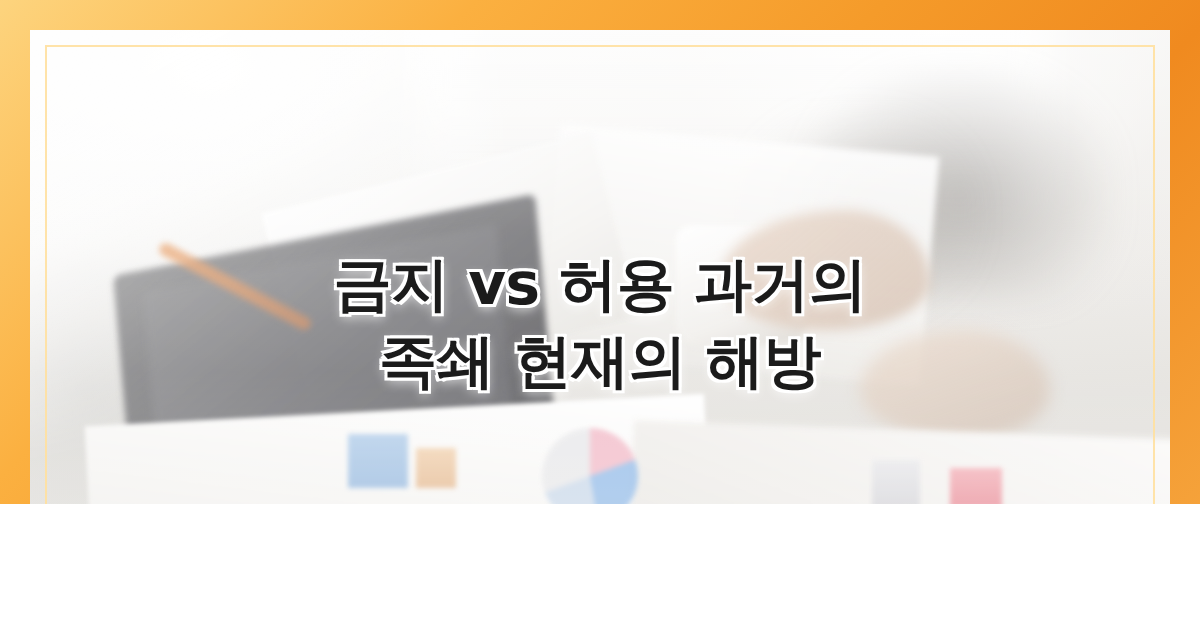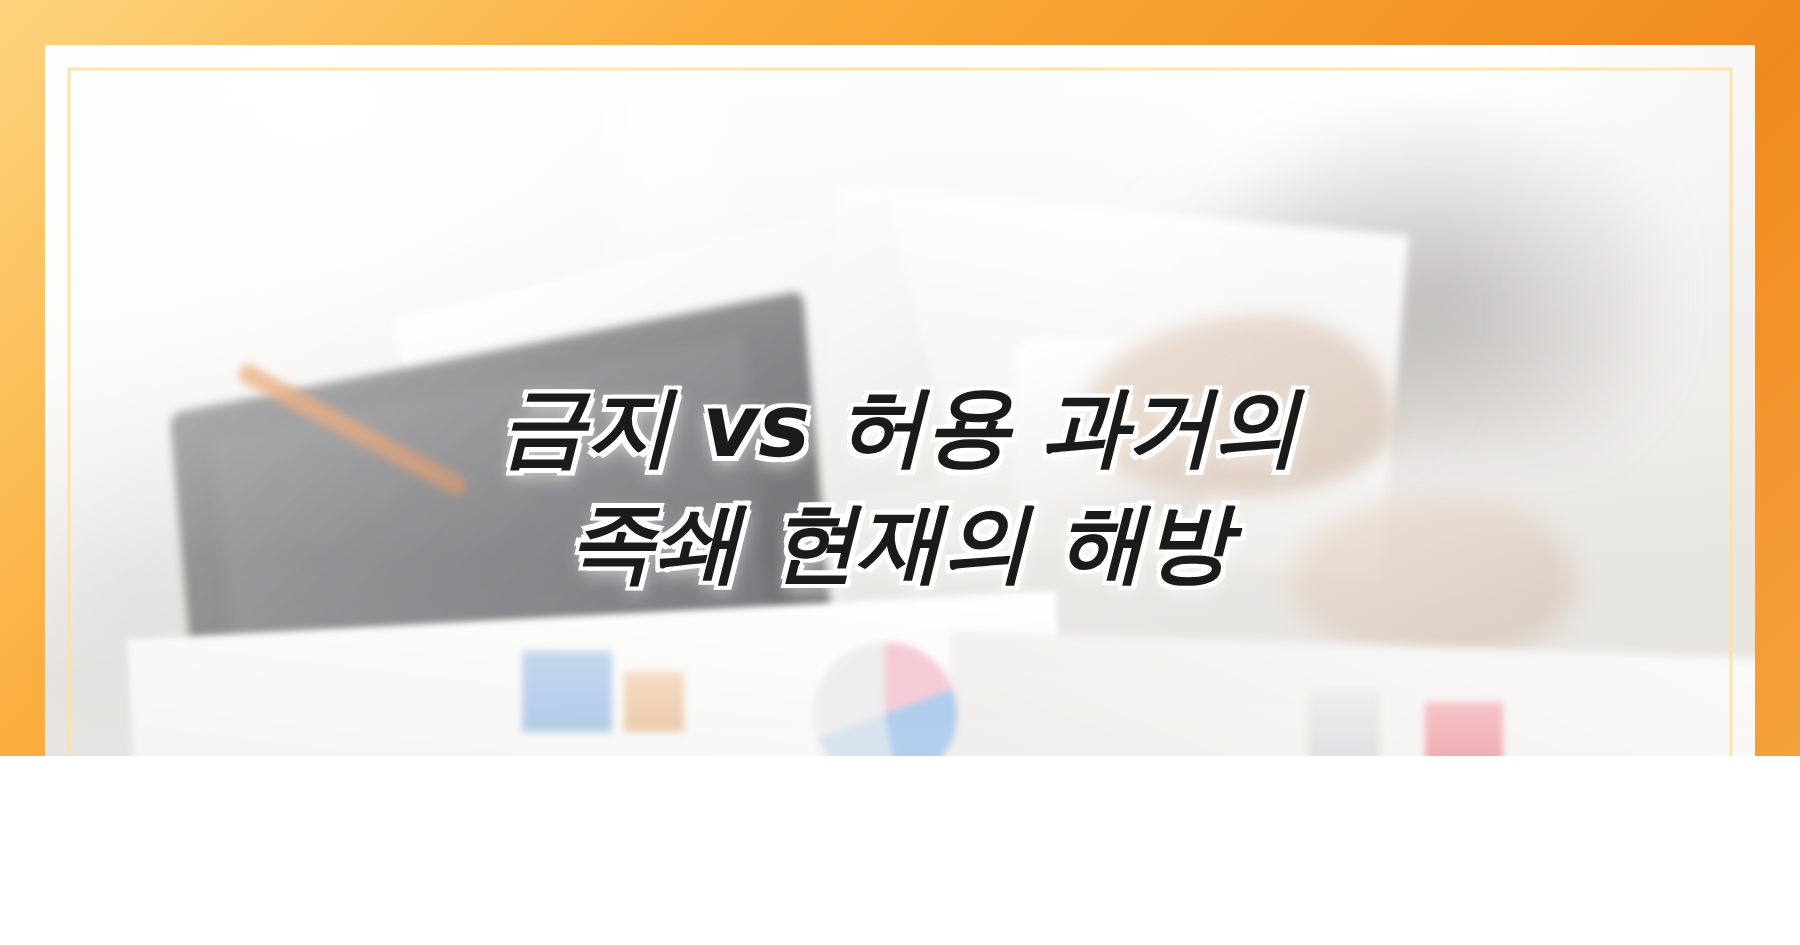--- a/index.html
+++ b/index.html
@@ -12,21 +12,20 @@
   body {
     font-family: "Liberation Sans", sans-serif;
   }
 
   .banner {
     position: relative;
     width: 1200px;
     height: 504px;
     overflow: hidden;
     background: #ffffff;
-    font-style: italic;
   }
 
   
   .frame-outer {
     position: absolute;
     inset: 0;
     background: linear-gradient(135deg, #fdd47e 0%, #fbb040 28%, #f59b2a 52%, #f08a1f 72%, #f5a23a 100%);
   }
 
   

